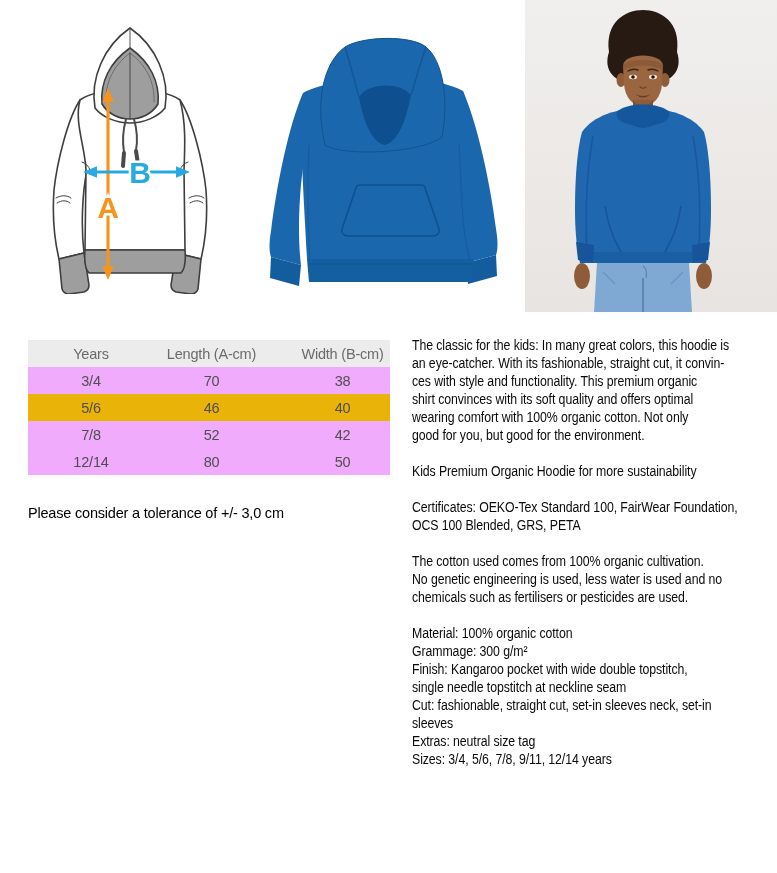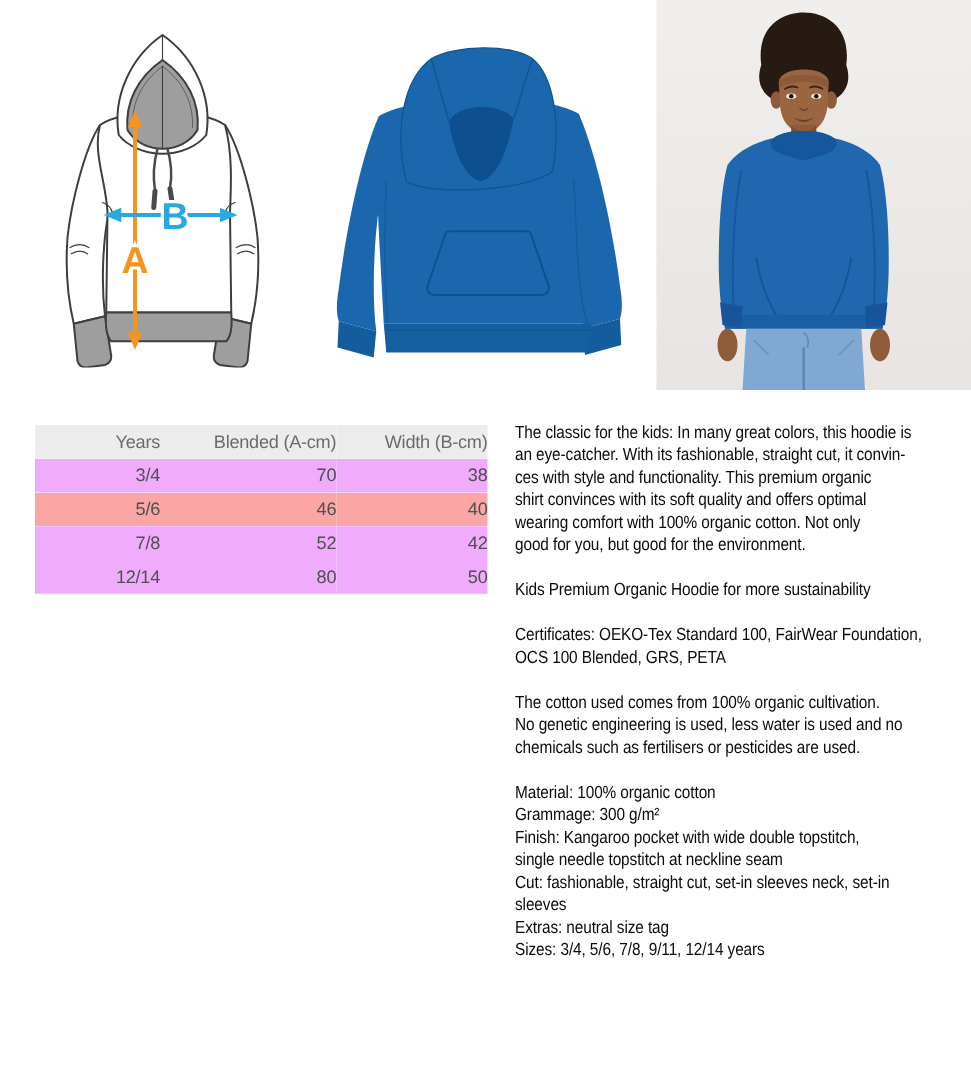--- a/index.html
+++ b/index.html
@@ -21,27 +21,27 @@
 
   table.size-table {
     position:absolute; left:28px; top:340px; width:362px;
     border-collapse:collapse; table-layout:fixed;
     font-size:14.5px; letter-spacing:-0.2px;
   }
   table.size-table col.c1 { width:100px; }
   table.size-table col.c2 { width:141px; }
   table.size-table col.c3 { width:121px; }
   table.size-table th, table.size-table td {
-    height:27px; padding:0 0 0 26px; text-align:right;
+    height:27px; padding:0 0 0 26px; text-align:center;
     font-weight:normal; white-space:nowrap; overflow:hidden;
   }
   table.size-table thead tr { background:#ececec; color:#6b6b6b; }
   table.size-table tbody { color:#4f4f4f; }
   table.size-table tbody tr.dark  { background:#f0abfc; }
-  table.size-table tbody tr.light { background:#fca5a5; }
+  table.size-table tbody tr.light { background:#eab308; }
 
   .tolerance-note {
     position:absolute; left:28px; top:505px;
     font-size:14.5px; color:#000000; letter-spacing:-0.2px; white-space:nowrap;
   }
 
   .description {
     position:absolute; left:412px; top:336px; width:410px;
     font-size:14px; line-height:18px; color:#0a0a0a;
     transform:scaleX(0.88); transform-origin:0 0;
@@ -162,21 +162,21 @@
 
   <table class="size-table">
     <colgroup>
         <col class="c1">
         <col class="c2">
         <col class="c3">
       </colgroup>
     <thead>
       <tr>
         <th>Years</th>
-        <th>Blended (A-cm)</th>
+        <th>Length (A-cm)</th>
         <th>Width (B-cm)</th>
       </tr>
     </thead>
     <tbody>
       <tr class="dark">
         <td>3/4</td>
         <td>70</td>
         <td>38</td>
       </tr>
       <tr class="light">
@@ -190,20 +190,21 @@
         <td>42</td>
       </tr>
       <tr class="dark">
         <td>12/14</td>
         <td>80</td>
         <td>50</td>
       </tr>
     </tbody>
   </table>
 
+  <div class="tolerance-note">Please consider a tolerance of +/- 3,0 cm</div>
 
   <div class="description">
     <div class="para">The classic for the kids: In many great colors, this hoodie is
 an eye-catcher. With its fashionable, straight cut, it convin-
 ces with style and functionality. This premium organic
 shirt convinces with its soft quality and offers optimal
 wearing comfort with 100% organic cotton. Not only
 good for you, but good for the environment.</div>
     <div class="para">Kids Premium Organic Hoodie for more sustainability</div>
     <div class="para">Certificates: OEKO-Tex Standard 100, FairWear Foundation,

